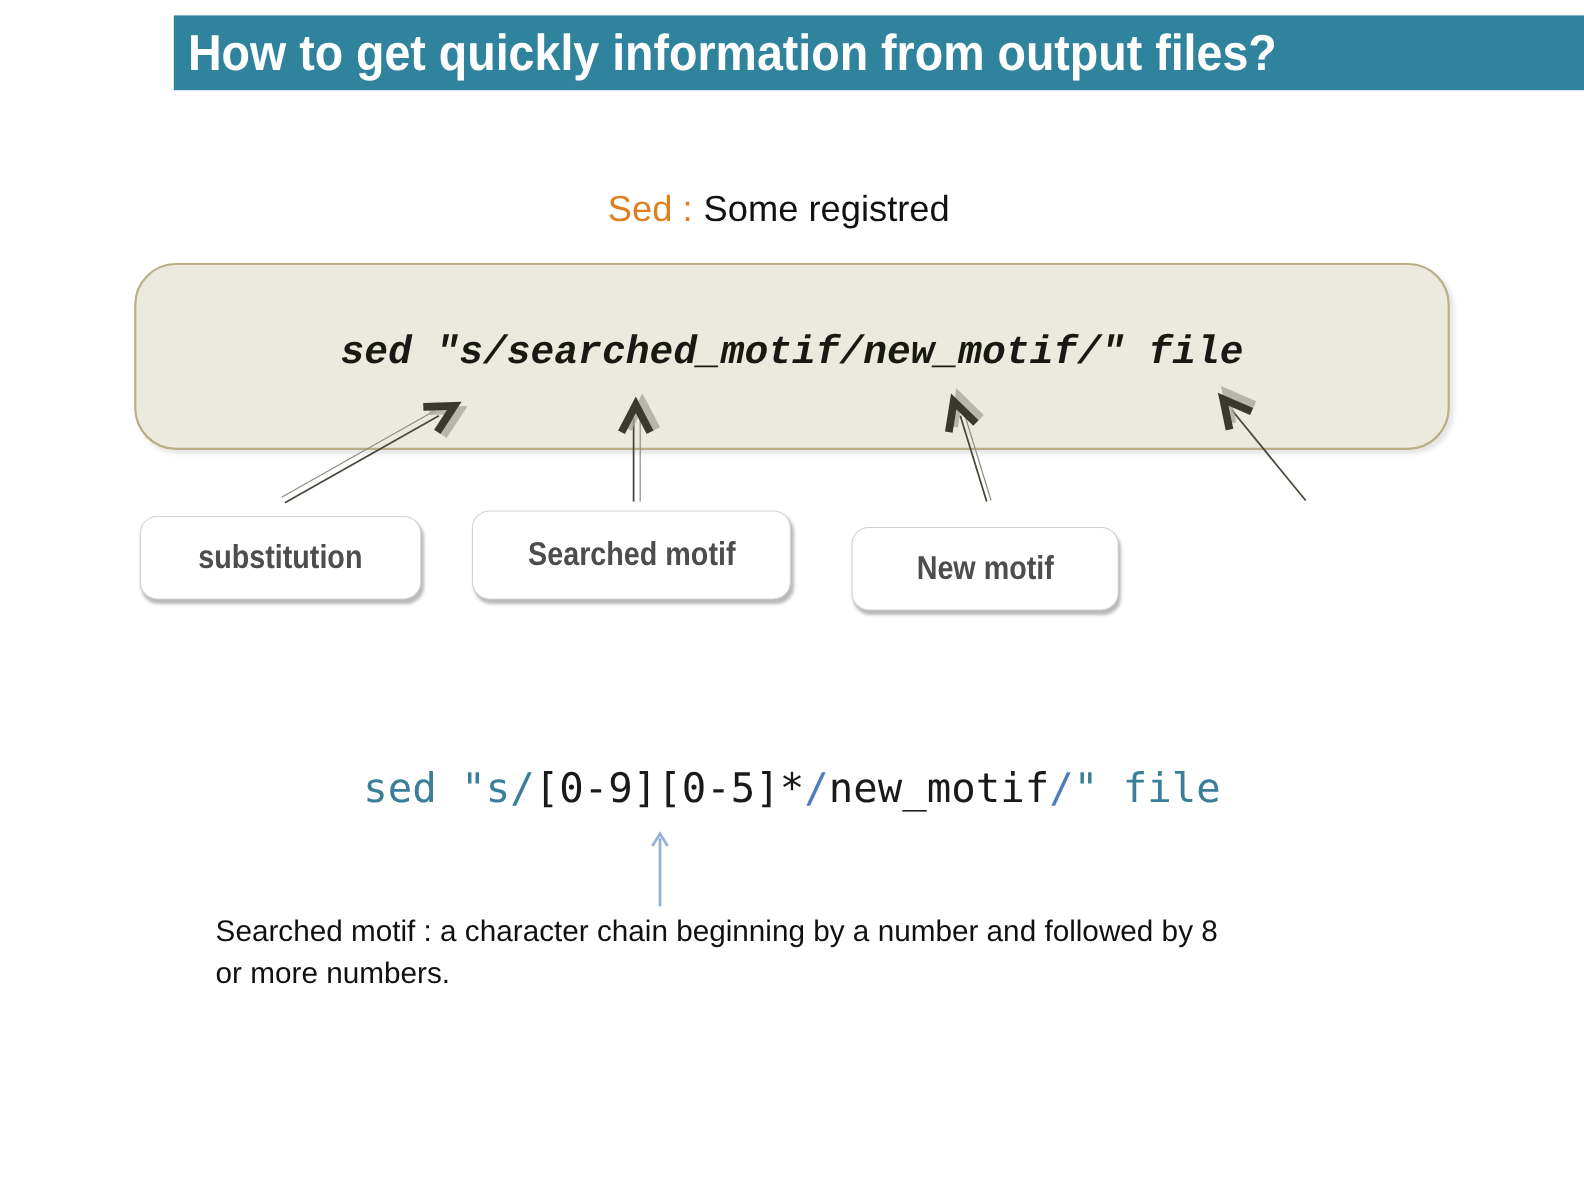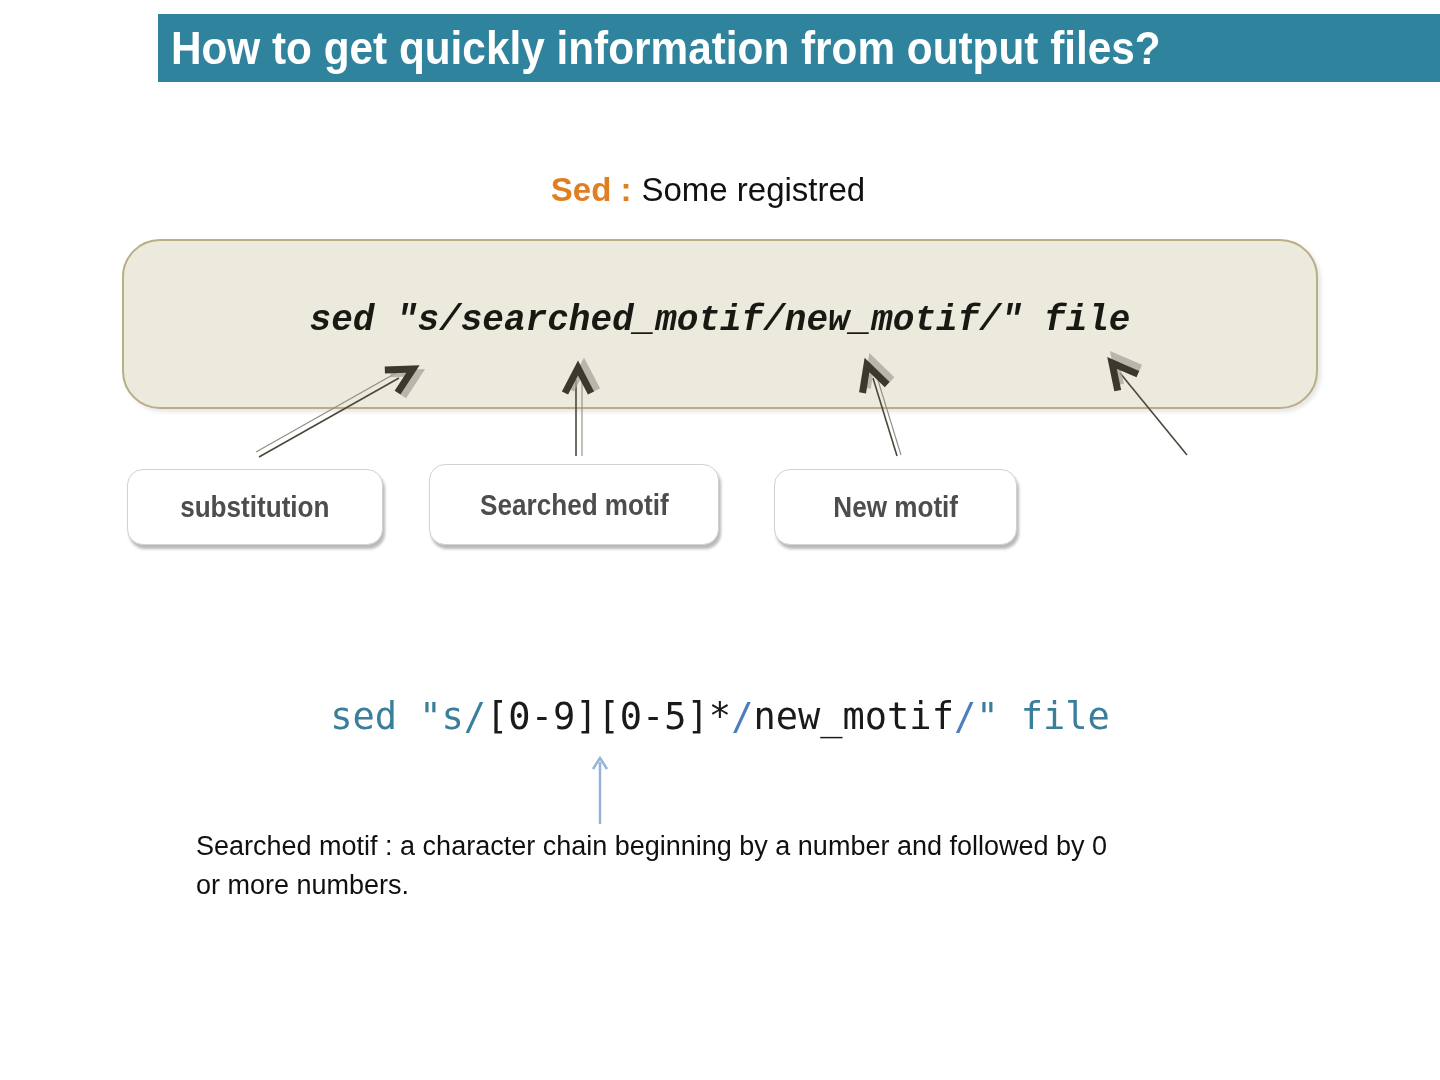--- a/index.html
+++ b/index.html
@@ -17,21 +17,21 @@
     display: flex; align-items: center;
   }
   .title-text {
     color: #fff; font-size: 46px; font-weight: bold; padding-left: 14px; letter-spacing: 0px;
   }
 
   .subtitle {
     position: absolute; left: 0; top: 158px; width: 1416px; text-align: center;
     font-size: 33px; line-height: 40px;
   }
-  .sub-prefix { color: var(--accent-orange, #E07E22); font-weight: bold; margin-right: 10px; }
+  .sub-prefix { color: var(--accent-orange, #E07E22); font-weight: normal; margin-right: 10px; }
   .sub-rest { color: #111; }
 
   .cmdbox {
     position: absolute; left: 122px; top: 227px; width: 1196px; height: 170px;
     background: var(--box-fill, #ECEADD);
     border: 2px solid var(--box-border, #B9AE85);
     border-radius: 38px;
     box-shadow: 3px 3px 4px rgba(0,0,0,0.10);
     display: flex; align-items: center; justify-content: center;
   }
@@ -44,21 +44,21 @@
   .label-box {
     position: absolute; background: #fff;
     border: 1px solid #d2d2d2; border-radius: 16px;
     box-shadow: 2px 4px 3px rgba(0,0,0,0.28);
     display: flex; align-items: center; justify-content: center;
     color: var(--label-text, #4D4D4D);
     font-weight: bold; font-size: 30px; line-height: 36px;
   }
   .lb1 { left: 127px;  top: 457px; width: 256px; height: 76px; }
   .lb2 { left: 429px;  top: 452px; width: 290px; height: 81px; }
-  .lb3 { left: 774px;  top: 457px; width: 243px; height: 76px; }
+  .lb3 { left: 774px;  top: 467px; width: 243px; height: 76px; }
   .lb4 { left: 1056px; top: 448px; width: 253px; height: 88px; }
 
   .cmd2-row {
     position: absolute; left: 0; top: 682px; width: 1440px; text-align: center;
     font-size: 0;
   }
   .cmd2 {
     font-family: "DejaVu Sans Mono", monospace;
     font-size: 37px; line-height: 46px; letter-spacing: 0px;
   }
@@ -106,21 +106,21 @@
     <span class="condensed-c">Searched motif</span>
   </div>
   <div class="label-box lb3">
     <span class="condensed-c">New motif</span>
   </div>
 
   <div class="cmd2-row">
     <code class="cmd2"><span style="color: var(--code-teal);">sed "s/</span><span style="color: var(--code-dark);">[0-9][0-5]*</span><span style="color: var(--code-blue);">/</span><span style="color: var(--code-dark);">new_motif</span><span style="color: var(--code-blue);">/</span><span style="color: var(--code-teal);">" file</span></code>
   </div>
 
-  <p class="note">Searched motif : a character chain beginning by a number and followed by 0
+  <p class="note">Searched motif : a character chain beginning by a number and followed by 8
 or more numbers.</p>
 
 
   <svg class="arrows" viewBox="0 0 1440 1080">
 
     <g>
       <line class="shaft-light" x1="256" y1="440" x2="396" y2="361"></line>
       <line class="shaft-dark" x1="259" y1="445" x2="399" y2="366"></line>
       <g transform="translate(413,357) rotate(-29.3)">
         <path class="head-shadow" d="M -25 -13 L 0 0 L -25 13" transform="translate(3,6)"></path>

